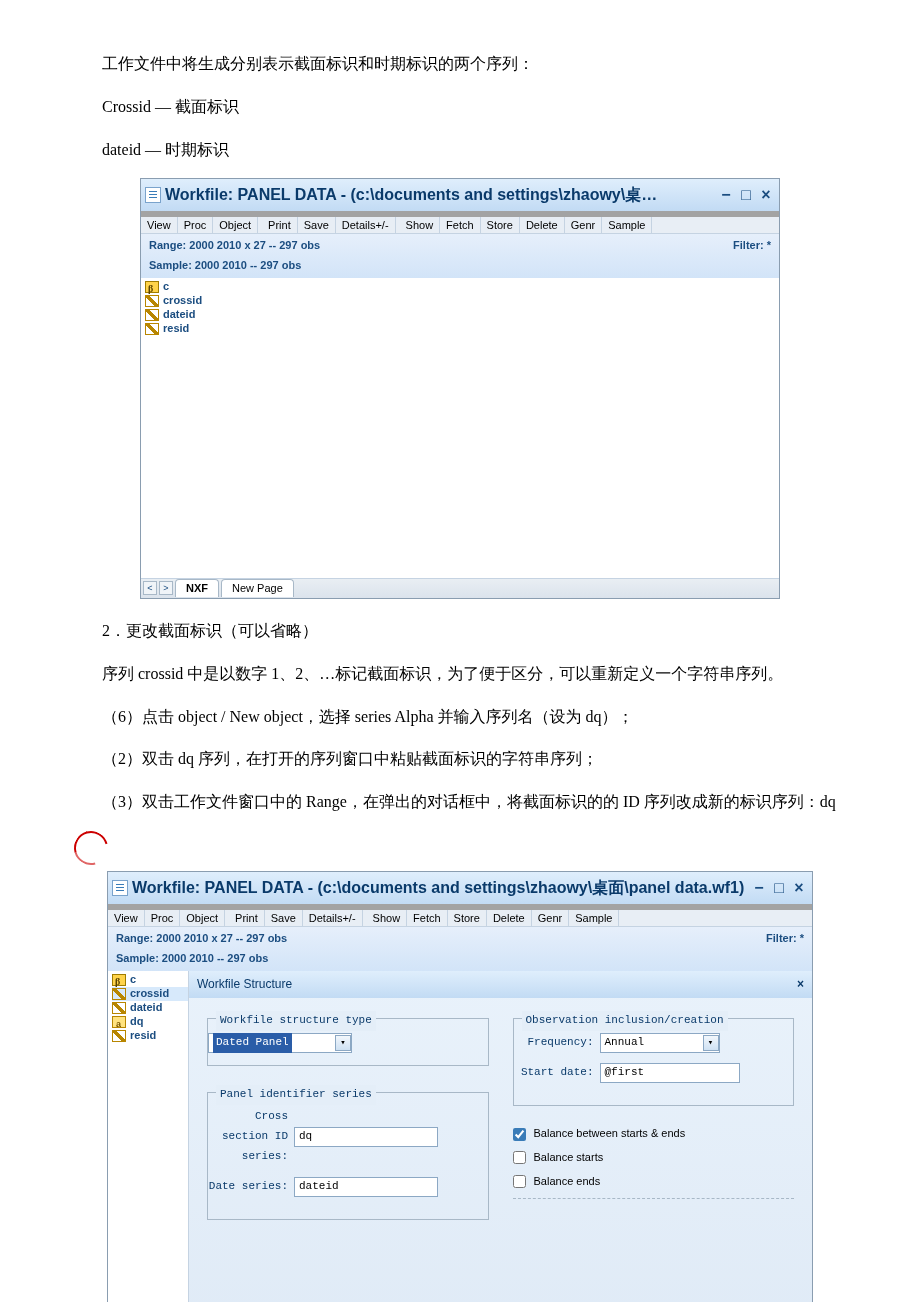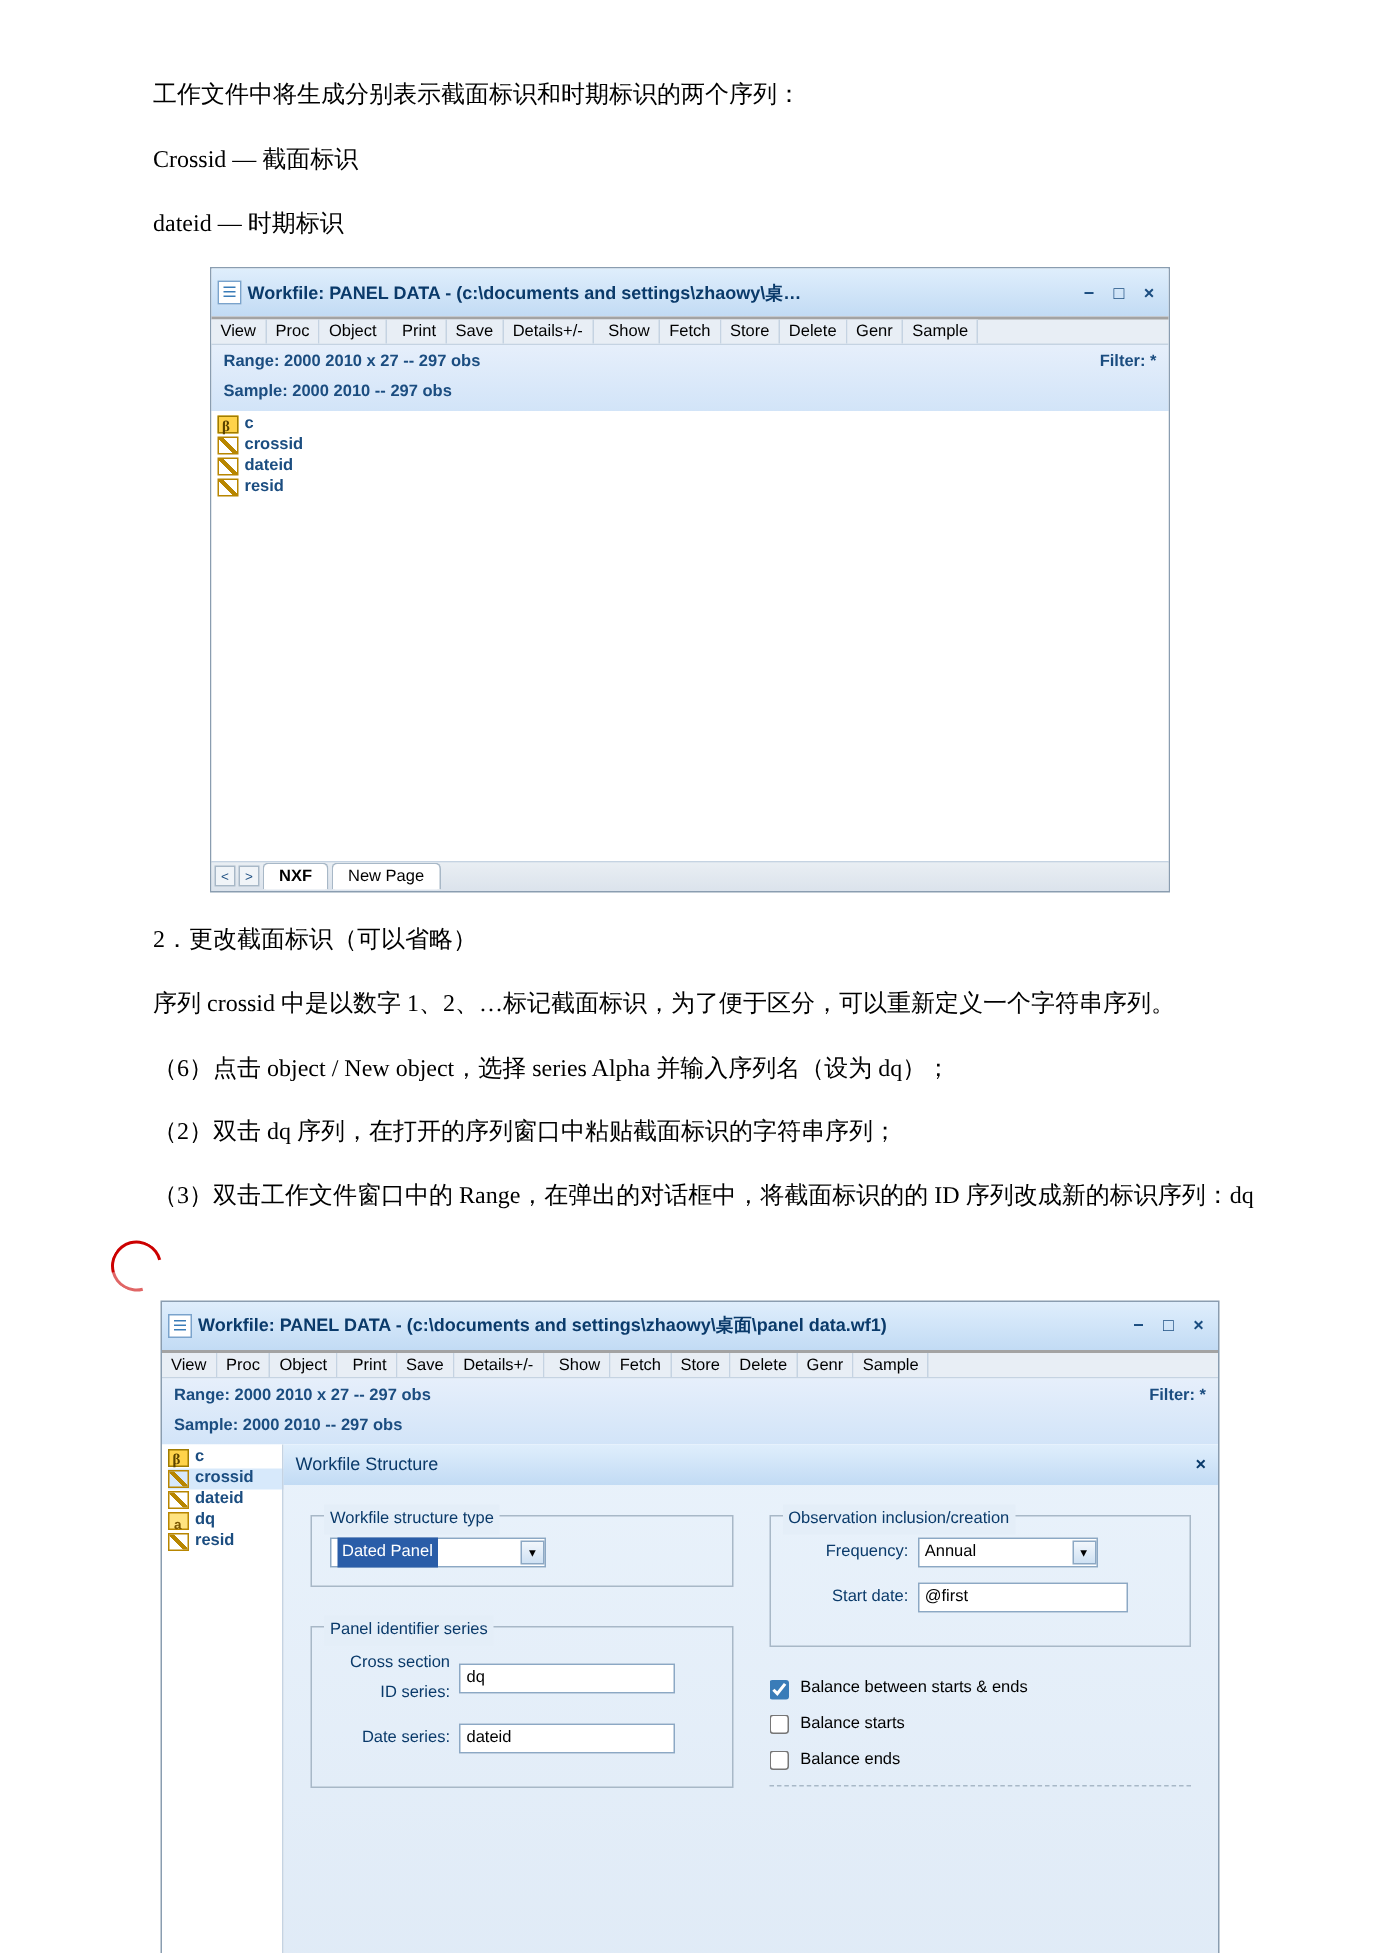--- a/index.html
+++ b/index.html
@@ -24,21 +24,21 @@
     position: relative;
     font-family: Tahoma, Arial, sans-serif;
     font-size: 11px;
   }
   .wf-titlebar {
     display: flex;
     align-items: center;
     height: 22px;
     padding: 16px 4px;
     background: linear-gradient(#dfeefc, #c2dbf4);
-    font-size: 12px;
+    font-size: 16px;
     color: #0a3a6a;
     font-family: Tahoma, sans-serif;
     font-weight: bold;
   }
   .wf-titlebar .icon {
     display: inline-block;
     width: 16px; height: 16px;
     margin-right: 4px;
     background: #fff;
     border: 1px solid #7aa3cc;
@@ -60,21 +60,21 @@
     display: inline-flex;
     width: 18px; height: 16px;
     align-items: center; justify-content: center;
     color: #1b4d80;
     font-weight: bold;
     cursor: pointer;
   }
   .wf-toolbar {
     display: flex;
     background: #e8eef5;
-    border-top: 2px solid #a3a3a3;
+    border-top: 6px solid #a3a3a3;
     border-bottom: 1px solid #c5d3e2;
   }
   .wf-toolbar button, .wf-toolbar .gap {
     font-family: Tahoma, sans-serif;
     font-size: 11px;
     background: #e8eef5;
     border: none;
     border-right: 1px solid #c5d3e2;
     padding: 2px 6px;
     cursor: pointer;
@@ -202,24 +202,24 @@
   }
   .wfs-title .x { margin-left: auto; color: #0a3a6a; font-weight: bold; cursor: pointer; }
   .wfs-content {
     padding: 20px 18px 10px 18px;
     display: flex;
     gap: 24px;
   }
   .col { flex: 1; }
   .fieldset {
     border: 1px solid #a8b8c7;
-    padding: 14px 12px 12px 12px;
+    padding: 14px 12px 12px 0;
     margin-bottom: 26px;
     position: relative;
-    font-family: Liberation Sans, sans-serif;
+    font-family: Liberation Mono, monospace;
     font-size: 11px;
     color: #0a3a6a;
   }
   .fieldset .legend {
     position: absolute;
     top: -8px; left: 8px;
     background: #e4eef8;
     padding: 0 4px;
     color: #0a3a6a;
   }

